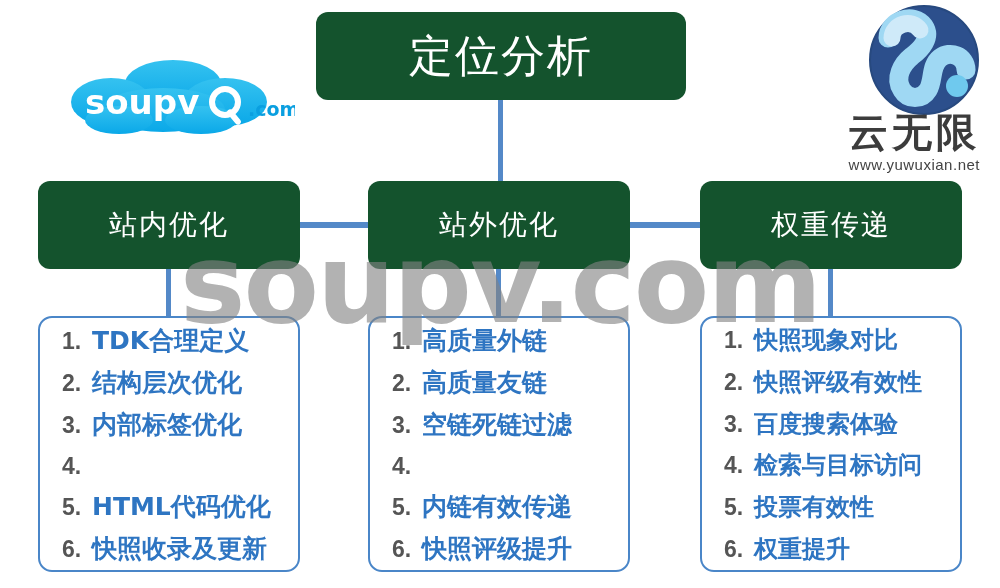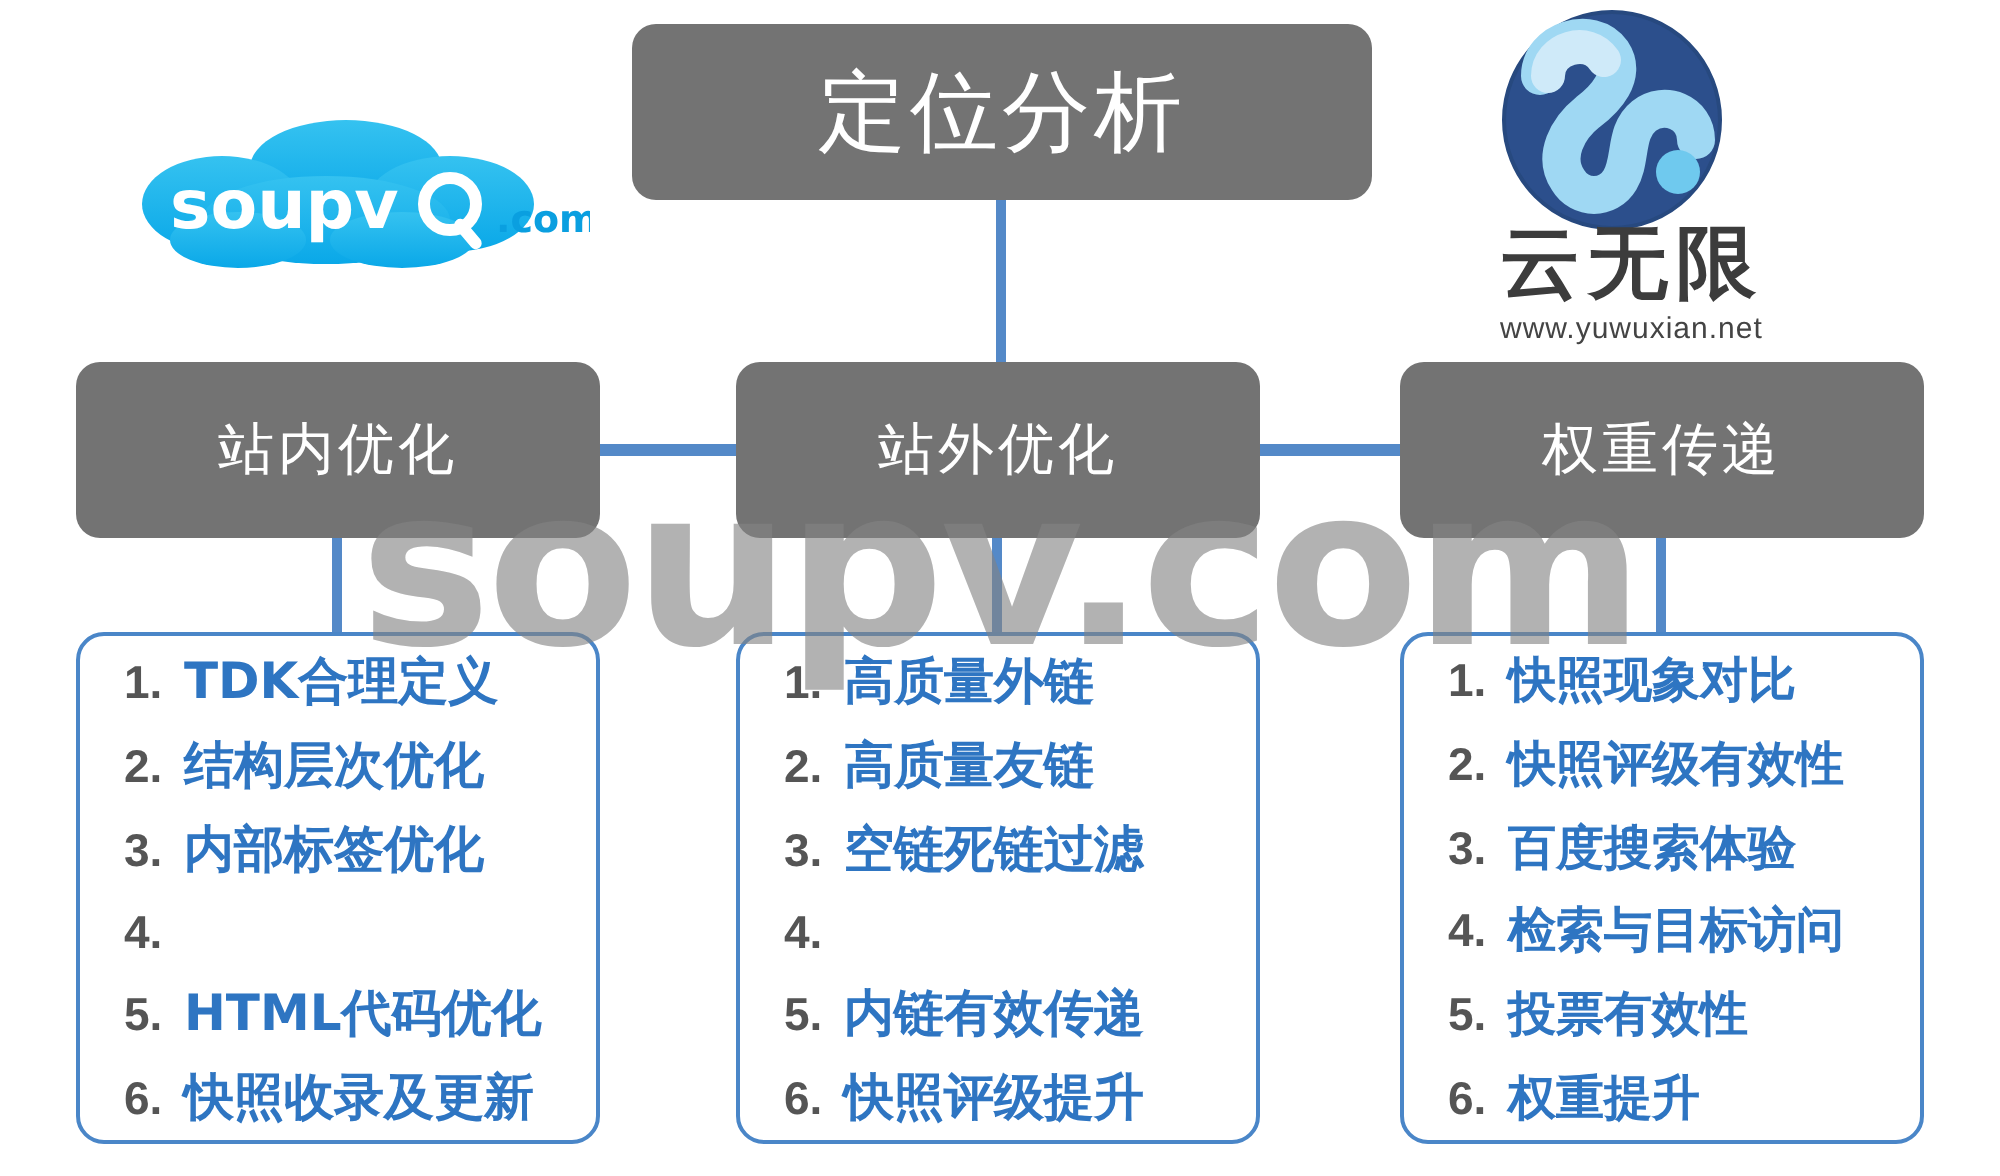--- a/index.html
+++ b/index.html
@@ -10,21 +10,21 @@
     overflow:hidden;
   }
   #stage{position:relative;width:1000px;height:588px;background:#fff;}
 
   
   .conn{position:absolute;background:#5489c8;z-index:1;}
 
   
   .bluebox{
     position:absolute;
-    background:#737373;
+    background:#14532d;
     border-radius:12px;
     display:flex;align-items:center;justify-content:center;
     color:#ffffff;
     z-index:3;
     letter-spacing:2px;
   }
   #title-box{left:316px;top:12px;width:370px;height:88px;font-size:44px;}
   .cat-box{top:181px;height:88px;font-size:28px;}
   #cat-box-1{left:38px;width:262px;}
   #cat-box-2{left:368px;width:262px;}
@@ -65,21 +65,21 @@
     font-family:"DejaVu Sans","Liberation Sans",sans-serif;
     letter-spacing:0px;
   }
   #list-box-3 .li-txt{font-size:24px;}
 
   
   #soupv-logo{position:absolute;left:55px;top:58px;width:240px;height:90px;z-index:2;}
 
   
   #yuwuxian-logo{position:absolute;left:750px;top:4px;width:230px;height:175px;z-index:2;
-     display:flex;flex-direction:column;align-items:flex-start;}
+     display:flex;flex-direction:column;align-items:flex-end;}
   #yw-mark{width:112px;height:112px;}
   #yw-name{font-size:40px;color:#3c3c3c;font-weight:bold;letter-spacing:4px;
      font-family:"DejaVu Sans","Liberation Sans",sans-serif;line-height:1;margin-top:-4px;}
   #yw-url{font-size:15px;color:#444;letter-spacing:.5px;margin-top:4px;
      font-family:"Liberation Sans",sans-serif;}
 
   
   #watermark{
     position:absolute;left:0;top:236px;width:1000px;height:96px;
     z-index:6;pointer-events:none;

